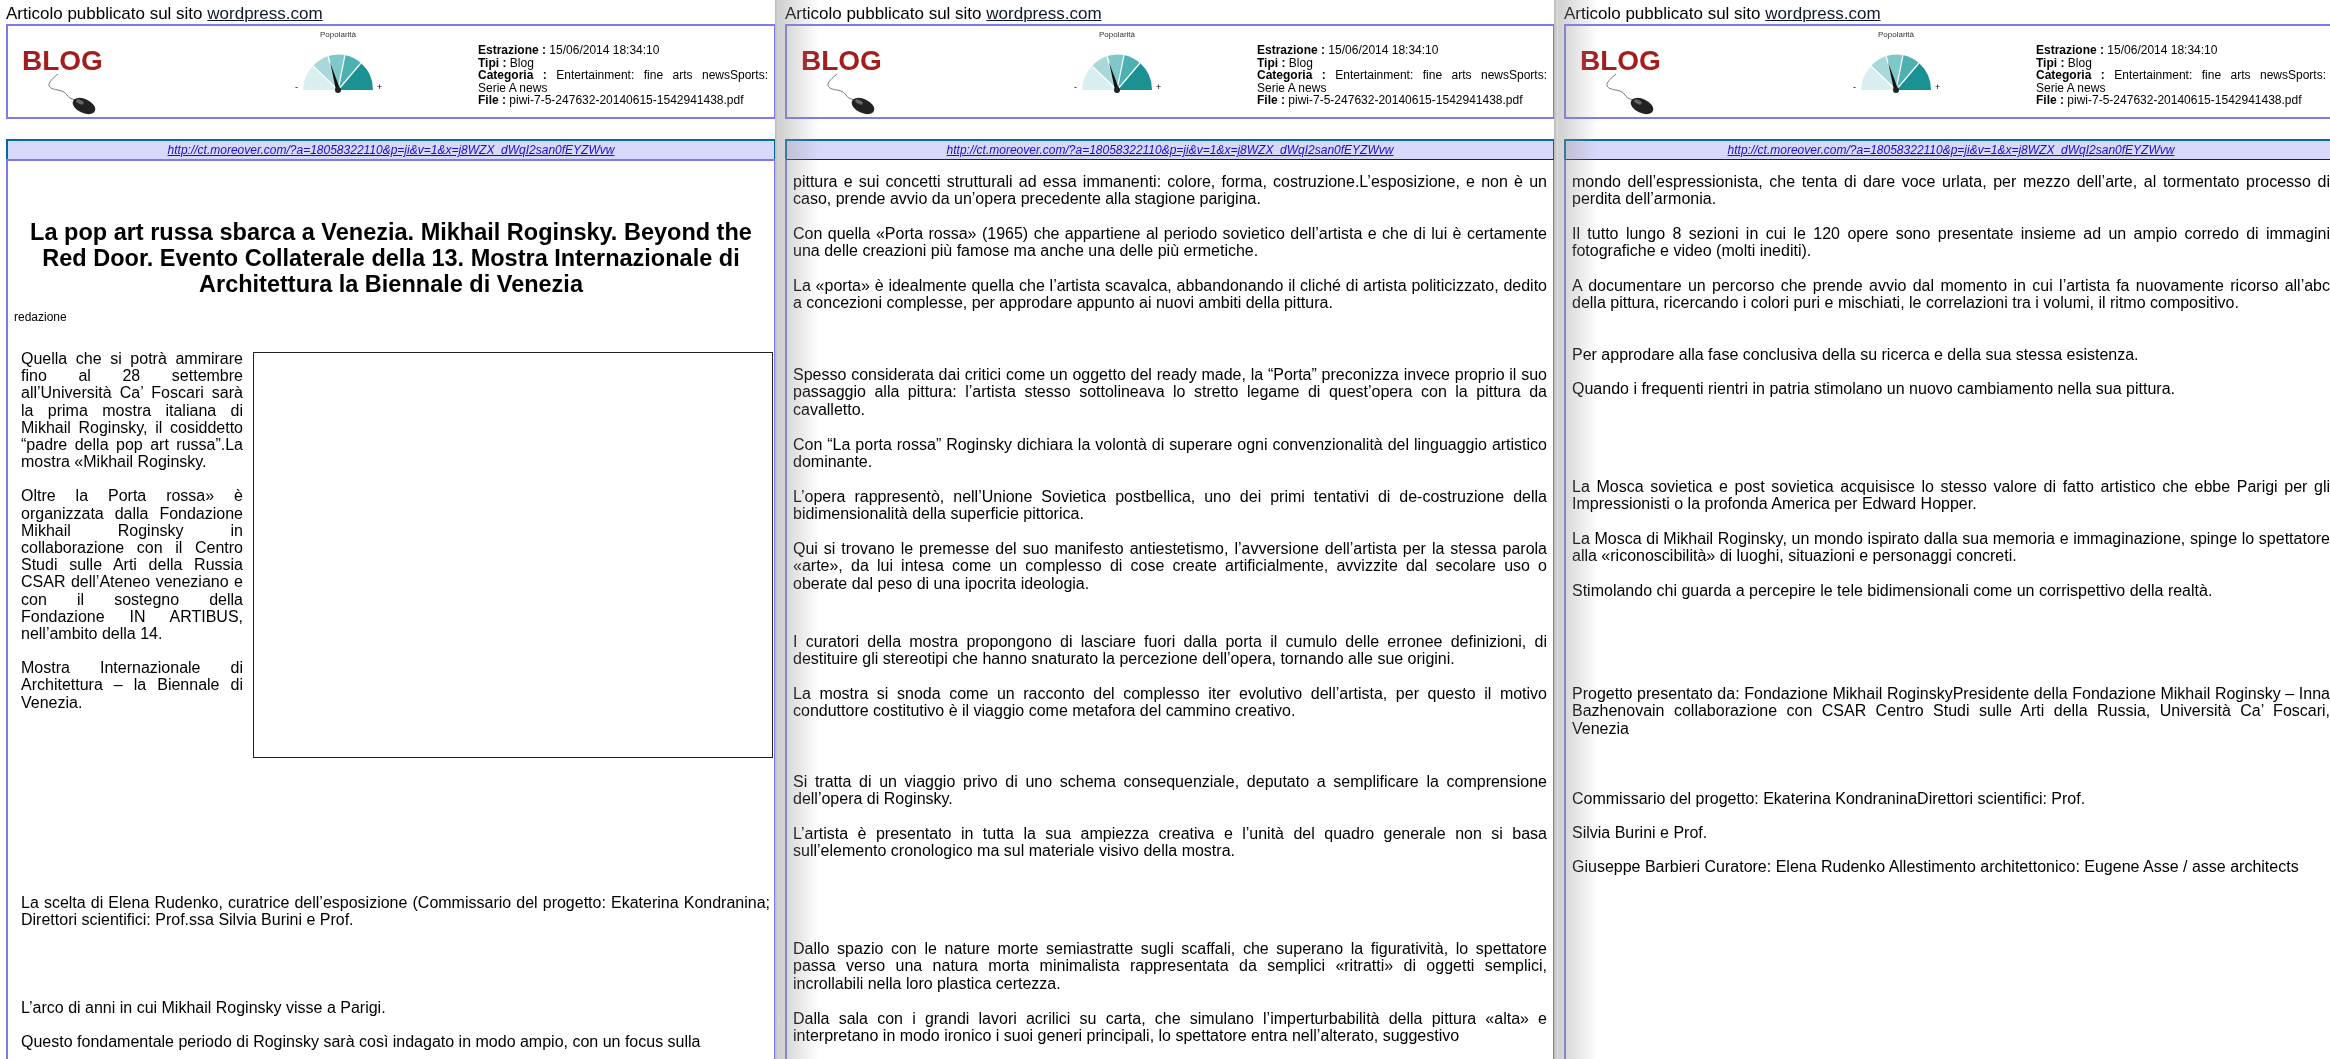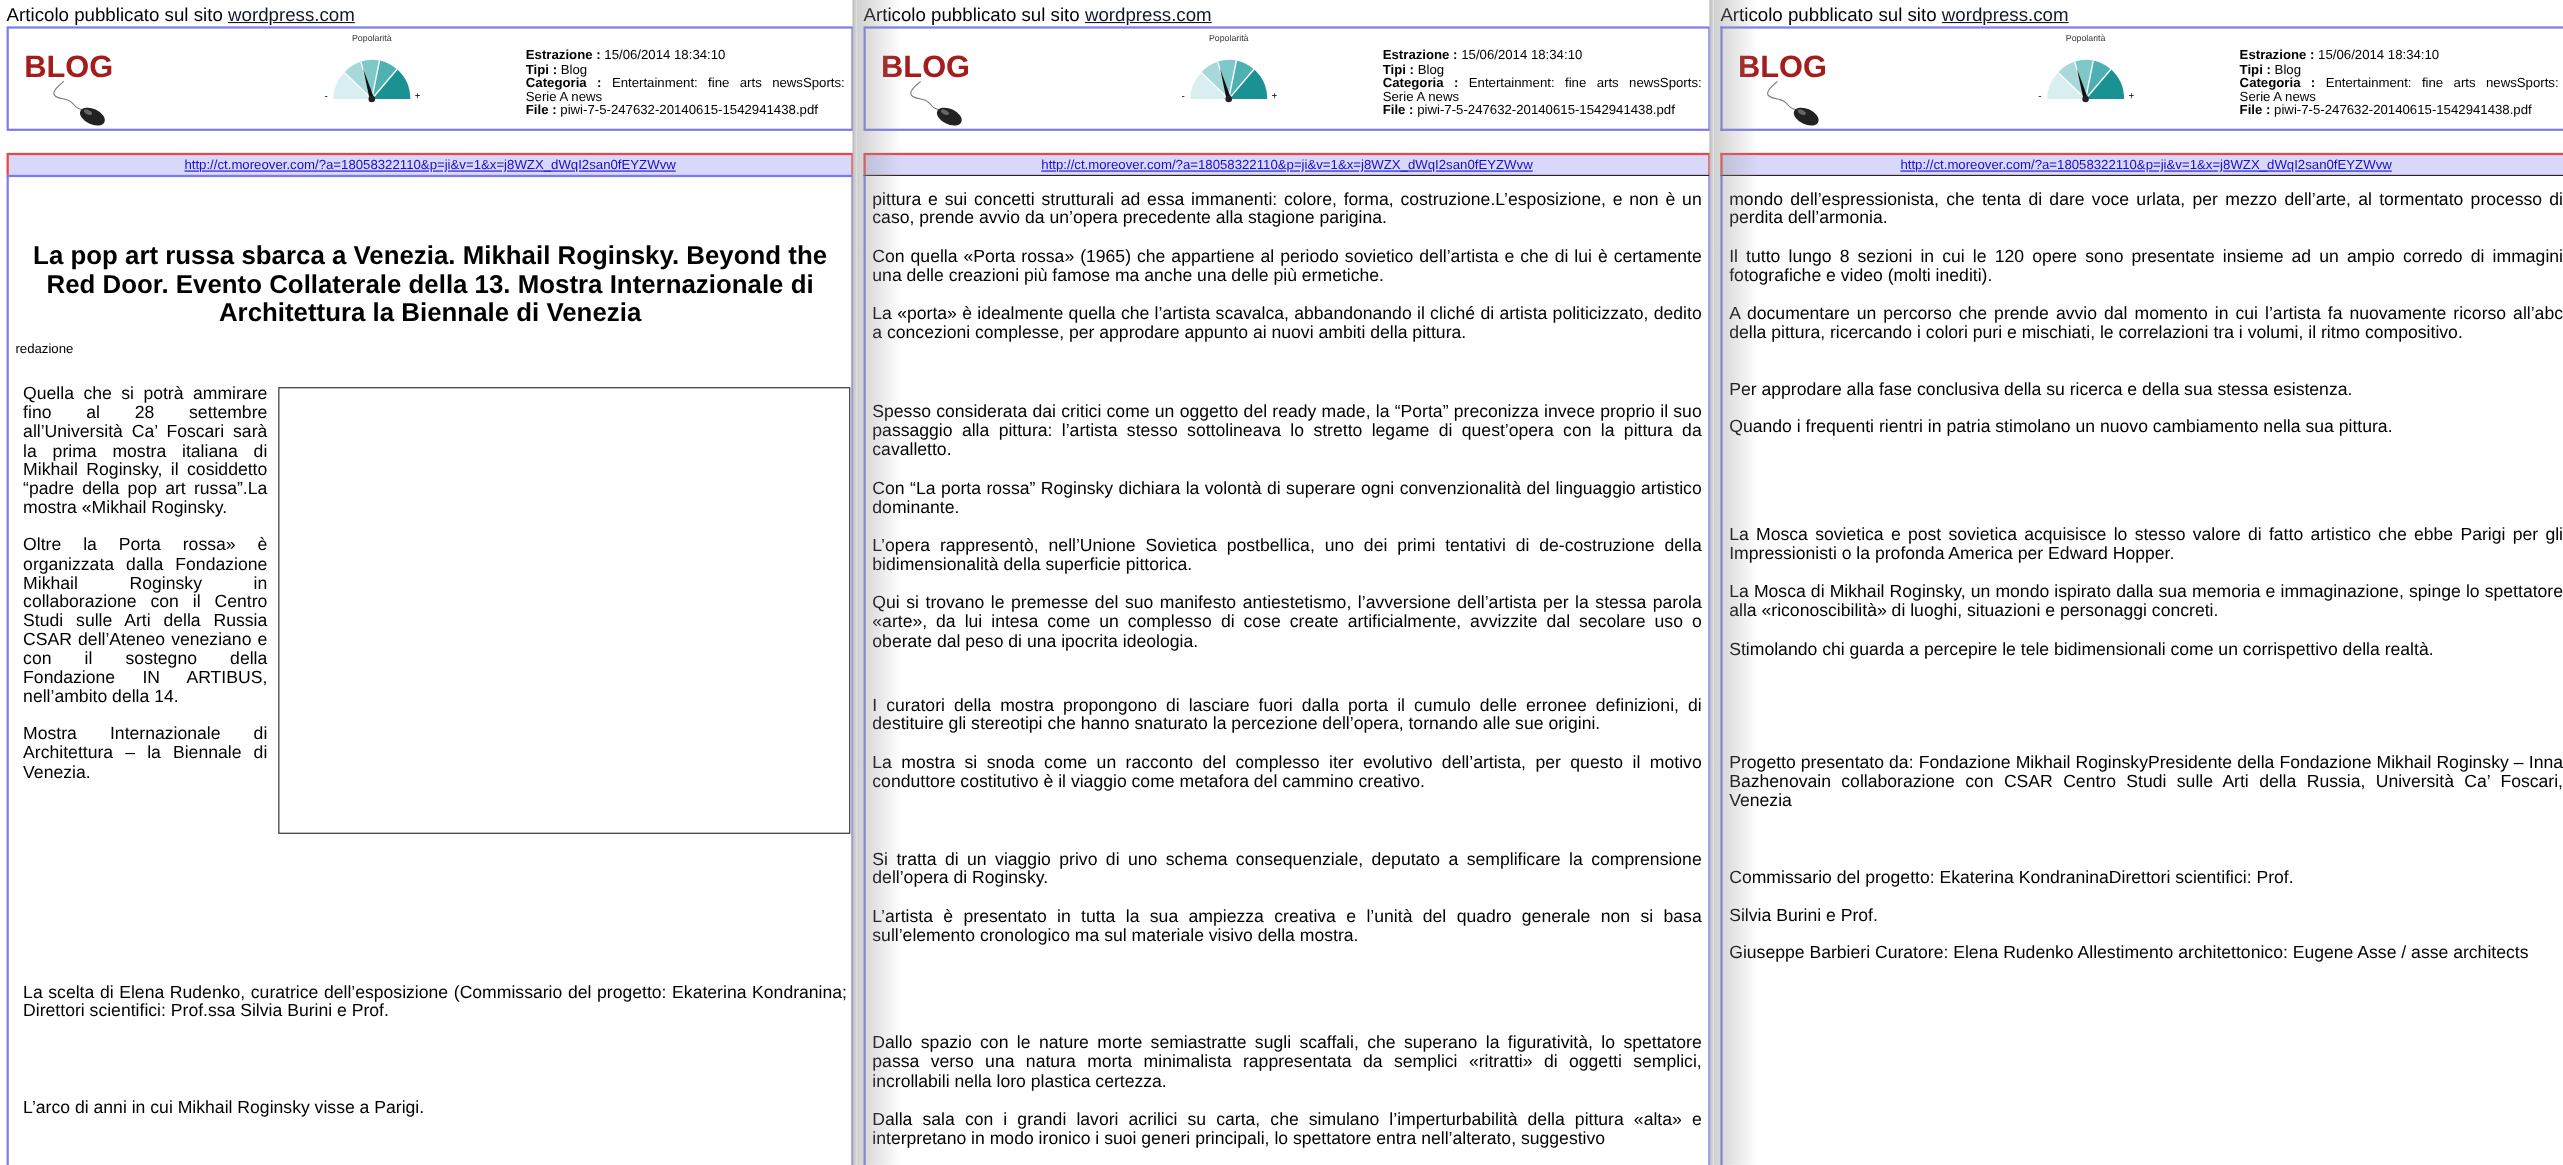--- a/index.html
+++ b/index.html
@@ -40,22 +40,22 @@
 
   .blog-logo { position: absolute; left: 10px; top: 12px; width: 90px; height: 80px; }
   .gauge-wrap { position: absolute; left: 275px; top: 4px; width: 110px; height: 70px; }
   .gauge-label { position: absolute; left: 0; width: 100%; top: 0; text-align: center; font-size: 8px; color: #333; }
 
   .meta { position: absolute; left: 470px; top: 18px; width: 290px; font-size: 12px; line-height: 12.5px; text-align: justify; }
   .meta b { font-weight: bold; }
 
   .url-bar {
     position: absolute; left: 6px; top: 139px; width: 770px; height: 22px;
-    border: 2px solid #ef4444; background: #d8d8fb;
-    text-align: center; font-size: 12px; line-height: 18px; 
+    border: 2px solid #0369a1; background: #d8d8fb;
+    text-align: center; font-size: 12px; line-height: 18px; font-style: italic;
   }
   .url-bar a { color: #1a0dcc; text-decoration: underline; }
 
   .content-box {
     position: absolute; left: 6px; top: 159px; width: 770px; height: 905px;
     border: 2px solid #7b7bef; border-top: 1px solid #222; background: #fff;
   }
   .p1 .content-box { border-top: 2px solid #7b7bef; }
 
   .article-title {
@@ -130,20 +130,21 @@
     <h1 class="article-title">La pop art russa sbarca a Venezia. Mikhail Roginsky. Beyond the Red Door. Evento Collaterale della 13. Mostra Internazionale di Architettura la Biennale di Venezia</h1>
     <div class="byline">redazione</div>
     <div class="float-text">
       <p>Quella che si potrà ammirare fino al 28 settembre all’Università Ca’ Foscari sarà la prima mostra italiana di Mikhail Roginsky, il cosiddetto “padre della pop art russa”.La mostra «Mikhail Roginsky.</p>
       <p>Oltre la Porta rossa» è organizzata dalla Fondazione Mikhail Roginsky in collaborazione con il Centro Studi sulle Arti della Russia CSAR dell’Ateneo veneziano e con il sostegno della Fondazione IN ARTIBUS, nell’ambito della 14.</p>
       <p>Mostra Internazionale di Architettura – la Biennale di Venezia.</p>
     </div>
     <div class="image-frame"></div>
     <div class="para" style="top:733px">La scelta di Elena Rudenko, curatrice dell’esposizione (Commissario del progetto: Ekaterina Kondranina; Direttori scientifici: Prof.ssa Silvia Burini e Prof.</div>
     <div class="para" style="top:838px">L’arco di anni in cui Mikhail Roginsky visse a Parigi.</div>
+    <div class="para" style="top:872px">Questo fondamentale periodo di Roginsky sarà così indagato in modo ampio, con un focus sulla</div>
   </div>
 </div>
 <div class="sep s1"></div>
 
 <div class="page p2">
   <div class="pub-line">
     <span>Articolo pubblicato sul sito</span>
     <a href="#">wordpress.com</a>
   </div>
   <div class="info-box">

